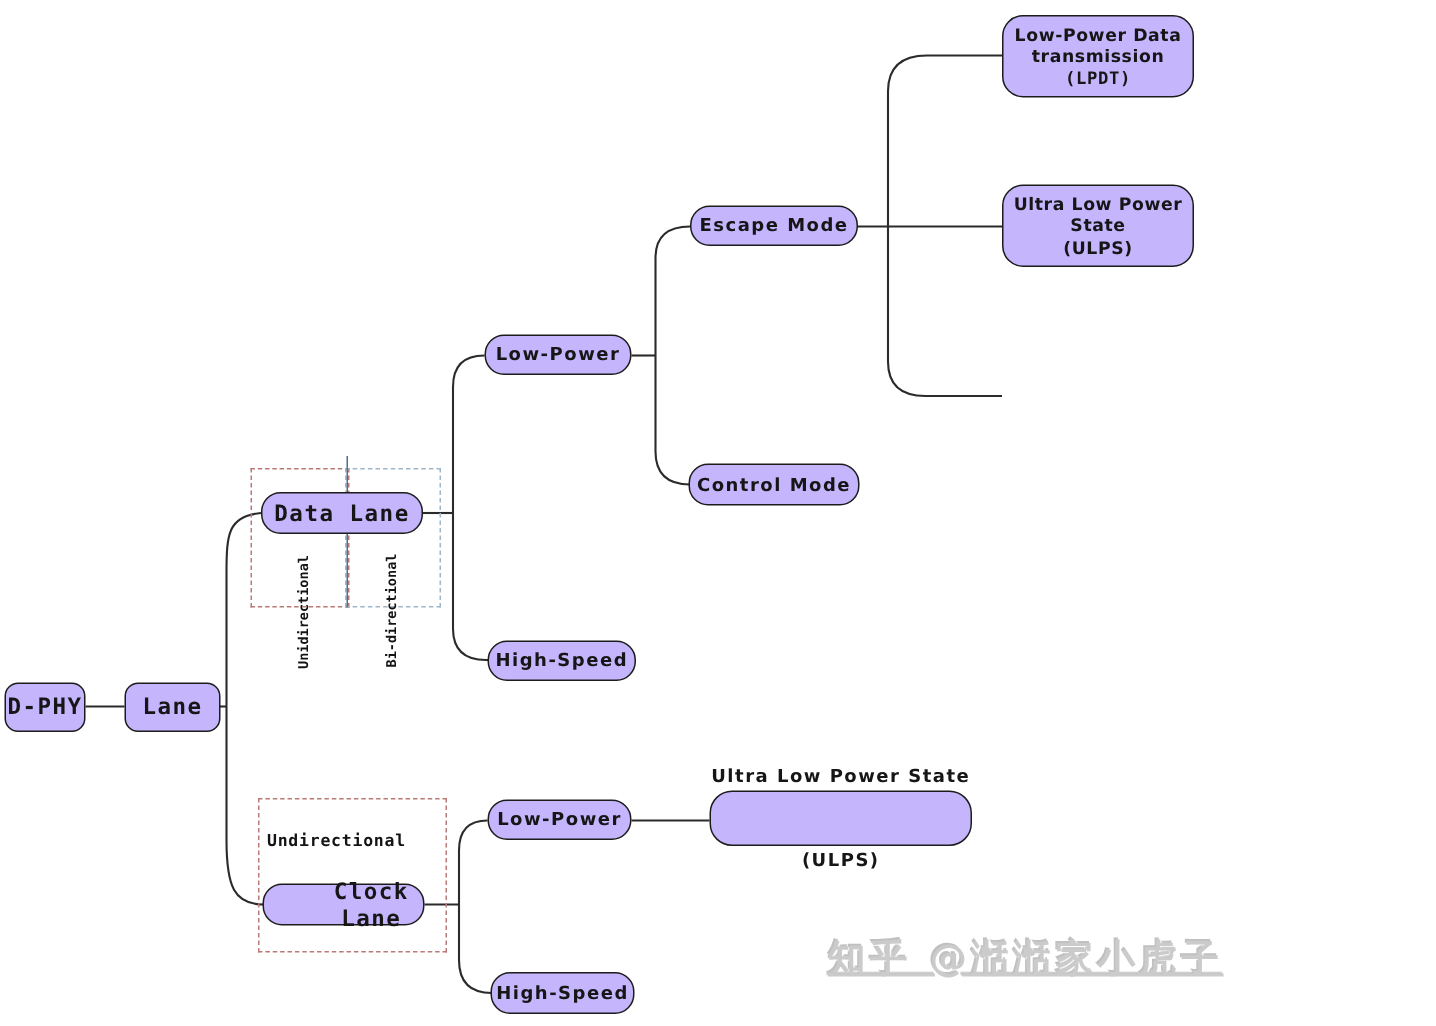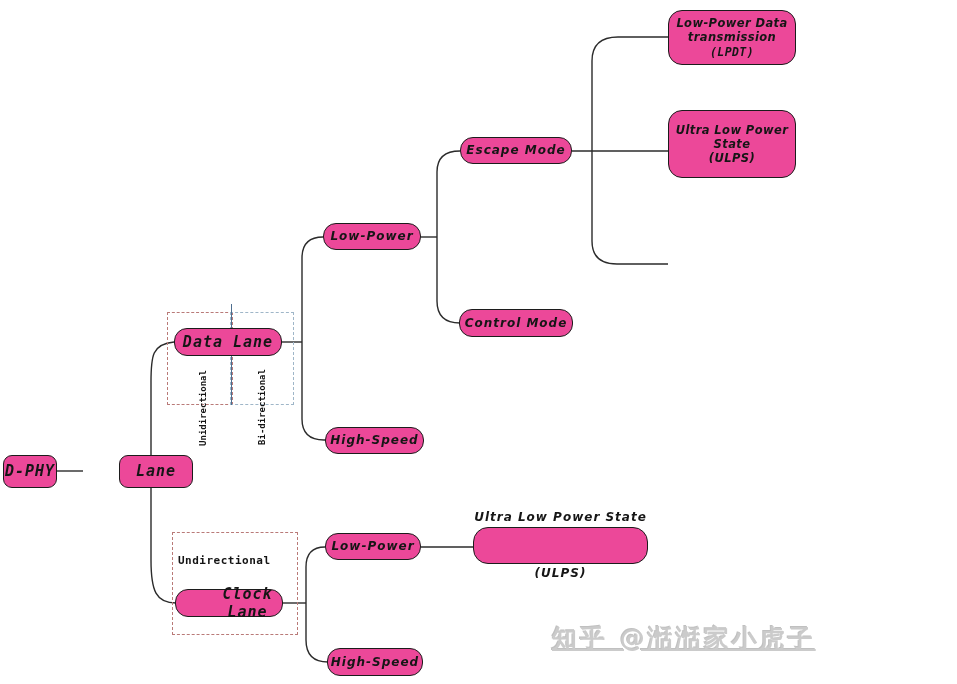--- a/index.html
+++ b/index.html
@@ -5,22 +5,22 @@
   html,body{margin:0;padding:0;background:#ffffff;}
   .stage{
     position:relative;width:957px;height:684px;background:#ffffff;overflow:hidden;
     font-family:"DejaVu Sans", "Liberation Sans", sans-serif;
   }
   svg.wires{position:absolute;left:0;top:0;width:957px;height:684px;}
   svg.wires path{fill:none;stroke:var(--wire,#2b2b2b);stroke-width:1.4;}
 
   .node{
     position:absolute;display:flex;flex-direction:column;justify-content:center;
-    background:#ec4899;border:1.6px solid #1c1c1c;border-radius:12px;
-    font-weight:bold;color:#161616;text-align:center;line-height:1.22;box-sizing:border-box;font-style:italic;
+    background:#c4b5fd;border:1.6px solid #1c1c1c;border-radius:12px;
+    font-weight:bold;color:#161616;text-align:center;line-height:1.22;box-sizing:border-box;
   }
   .node.sans{font-family:"DejaVu Sans","Liberation Sans",sans-serif;font-size:12px;letter-spacing:1px;}
   .node.mono{font-family:"DejaVu Sans Mono","Liberation Mono",monospace;font-size:15px;letter-spacing:1px;}
   .node.small-multi{font-size:11.5px;letter-spacing:.4px;}
   .node .mono-line{font-family:"DejaVu Sans Mono","Liberation Mono",monospace;}
 
   .region{position:absolute;box-sizing:border-box;background:transparent;}
   .region.red{border:1.4px dashed var(--red-dash,#b97a78);}
   .region.blue{border:1.4px dashed var(--blue-dash,#9fb6c8);}
   .divider{position:absolute;width:0;border-left:1.5px solid var(--divider,#4f6e8f);}
@@ -41,29 +41,29 @@
     font-family:"DejaVu Sans","Liberation Sans",sans-serif;
     font-size:25px;font-weight:bold;letter-spacing:3px;
     color:var(--watermark,#cbcbcb);
     text-shadow:1px 1px 1px #ffffff, -1px -1px 0 #c0c0c0;
     user-select:none;
     text-decoration:underline;
   }
 
   
   .n-dphy{left:3px;top:455px;width:54px;height:33px;border-radius:9px;}
-  .n-lane{left:83px;top:455px;width:74px;height:33px;border-radius:9px;margin-left:36px;}
+  .n-lane{left:83px;top:455px;width:64px;height:33px;border-radius:9px;}
   .n-data-lane{left:174px;top:328px;width:108px;height:28px;border-radius:13px;}
   .n-clock-lane{left:175px;top:589px;width:108px;height:28px;border-radius:13px;padding-left:37px;}
   .n-lp-data{left:323px;top:223px;width:98px;height:27px;border-radius:13px;}
   .n-hs-data{left:325px;top:427px;width:99px;height:27px;border-radius:13px;}
   .n-escape{left:460px;top:137px;width:112px;height:27px;border-radius:13px;}
   .n-control{left:459px;top:309px;width:114px;height:28px;border-radius:13px;}
   .n-lpdt{left:668px;top:10px;width:128px;height:55px;border-radius:14px;}
-  .n-ulps1{left:668px;top:110px;width:128px;height:68px;border-radius:14px;}
+  .n-ulps1{left:668px;top:123px;width:128px;height:55px;border-radius:14px;}
   .n-trigger{left:668px;top:247px;width:128px;height:34px;border-radius:14px;}
   .n-lp-clock{left:325px;top:533px;width:96px;height:27px;border-radius:13px;}
   .n-hs-clock{left:327px;top:648px;width:96px;height:28px;border-radius:13px;}
   .n-ulps2{left:473px;top:527px;width:175px;height:37px;border-radius:15px;font-size:12px;gap:41px;}
 
   .r-red1{left:167px;top:312px;width:66px;height:93px;}
   .r-blue1{left:230px;top:312px;width:64px;height:93px;}
   .r-red2{left:172px;top:532px;width:126px;height:103px;}
   .d-split{left:231px;top:304px;height:101px;}
   .v-uni{left:164px;top:402px;}

